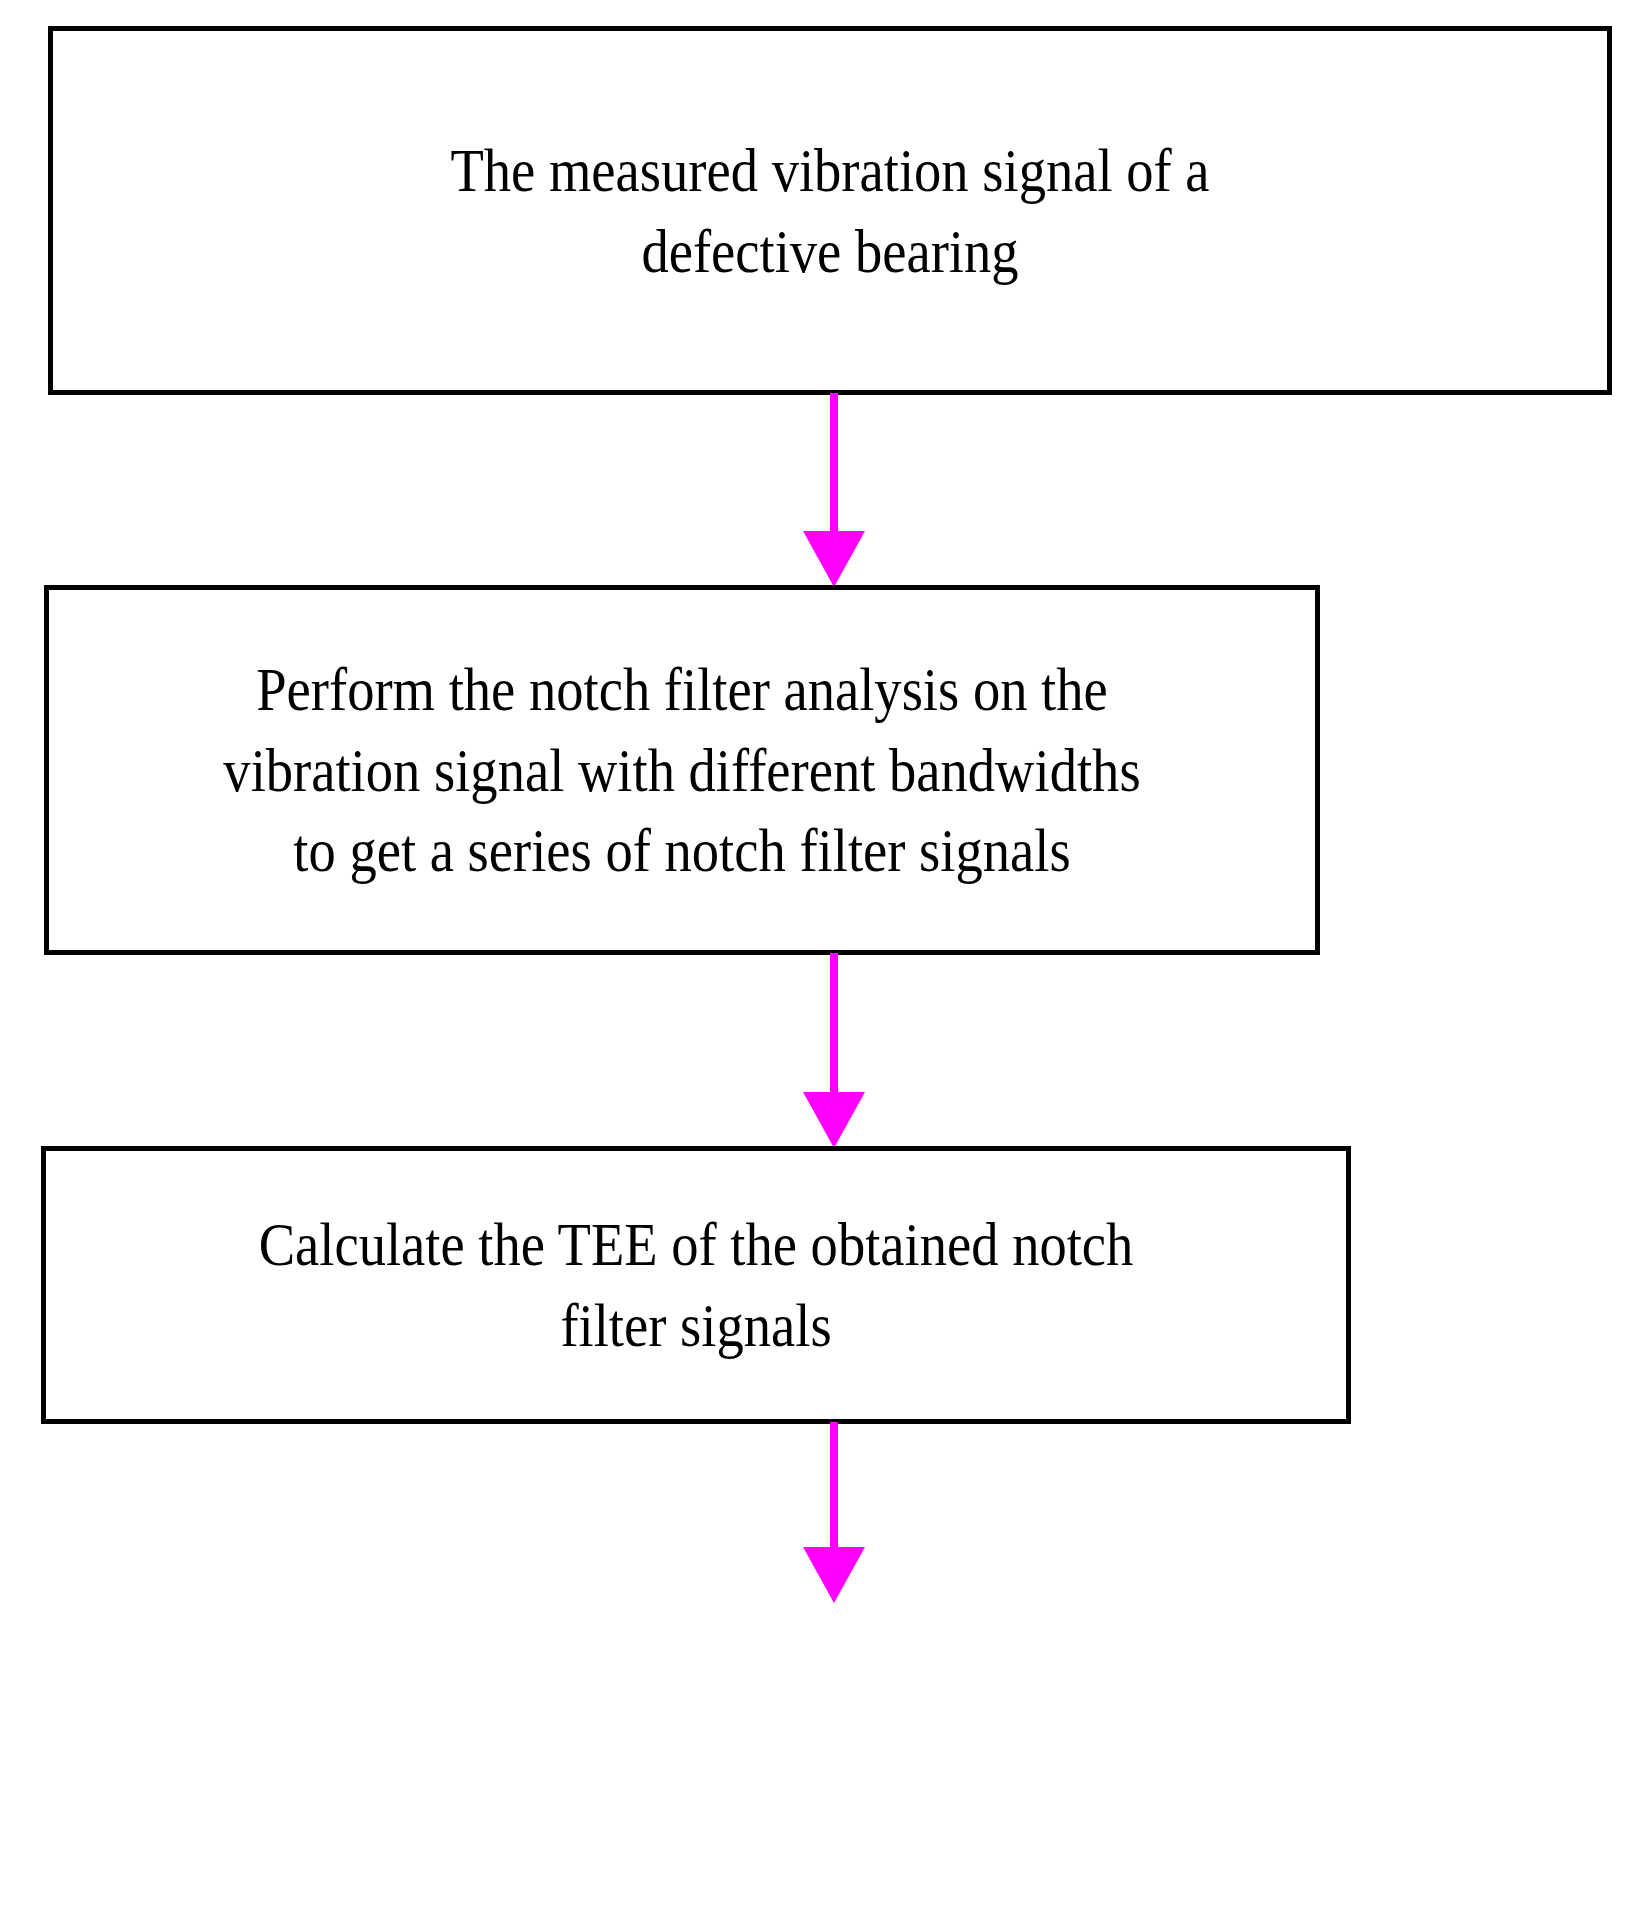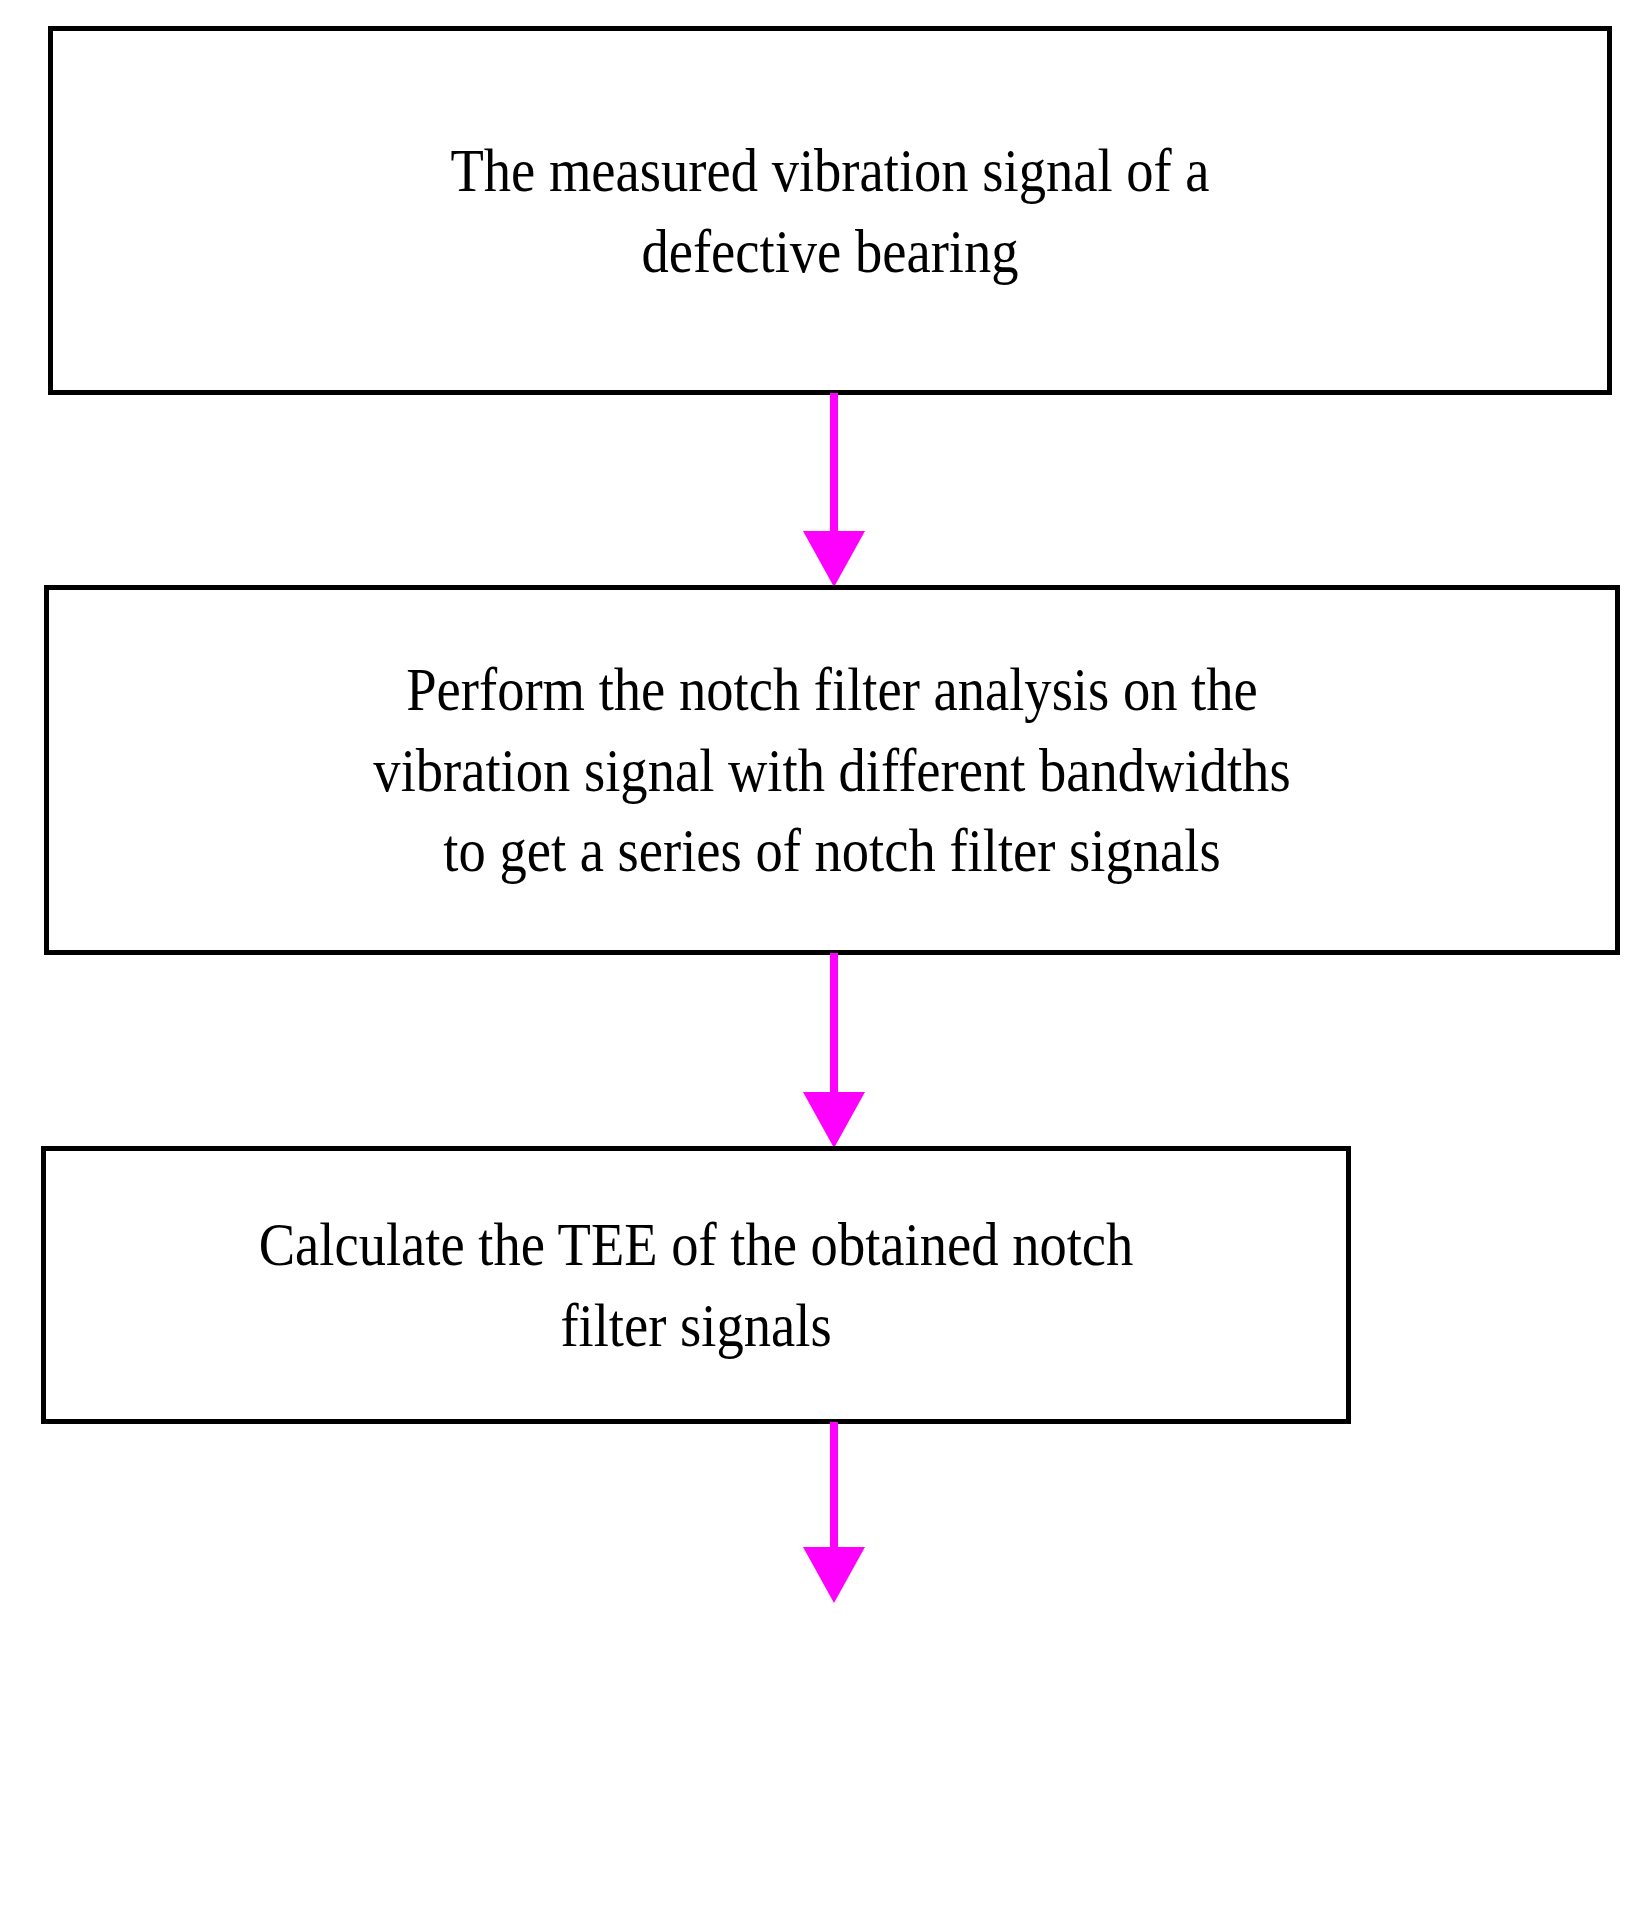--- a/index.html
+++ b/index.html
@@ -36,21 +36,21 @@
     letter-spacing: 0px;
     padding: 0 26px;
     box-sizing: border-box;
     transform: scaleX(0.88);
     transform-origin: center center;
     white-space: pre-line;
   }
 
   
   #node-1 { left: 48px;  top: 26px;   width: 1564px; height: 369px; }
-  #node-2 { left: 44px;  top: 585px;  width: 1576px; height: 370px; }
+  #node-2 { left: 44px;  top: 585px;  width: 1276px; height: 370px; }
   #node-3 { left: 41px;  top: 1146px; width: 1310px; height: 278px; }
   #node-4 { left: 49px;  top: 1601px; width: 1569px; height: 297px; }
 
   #node-4 .node-text { line-height: 1.27; }
 
   
   .connector {
     position: absolute;
     pointer-events: none;
   }

